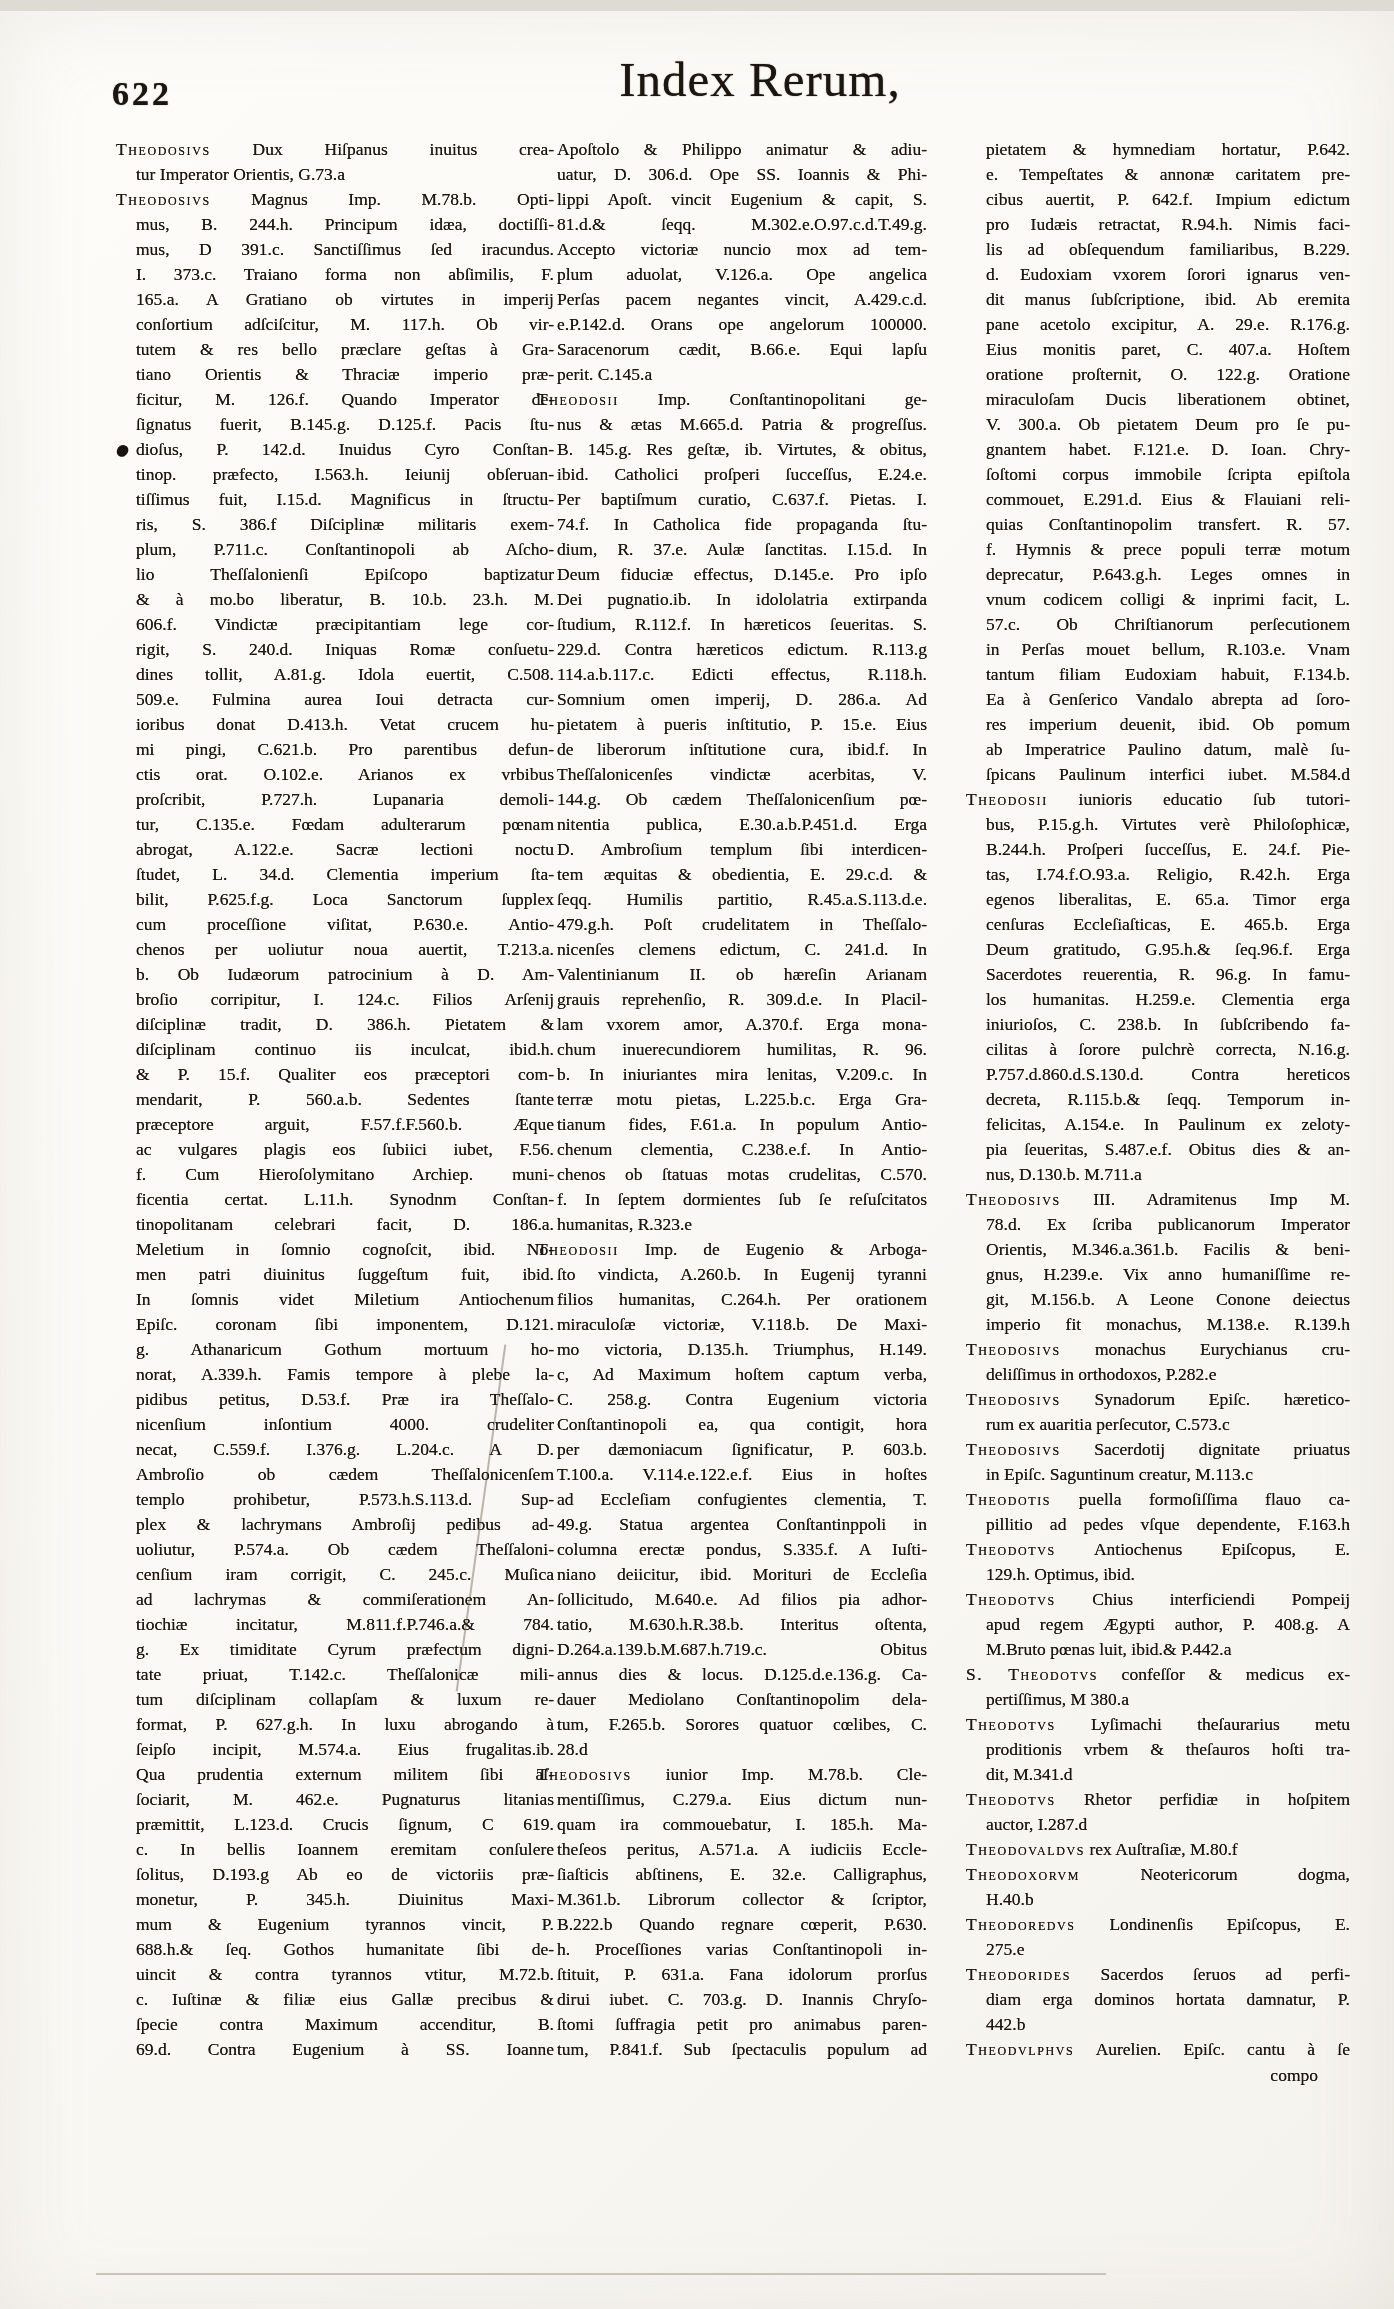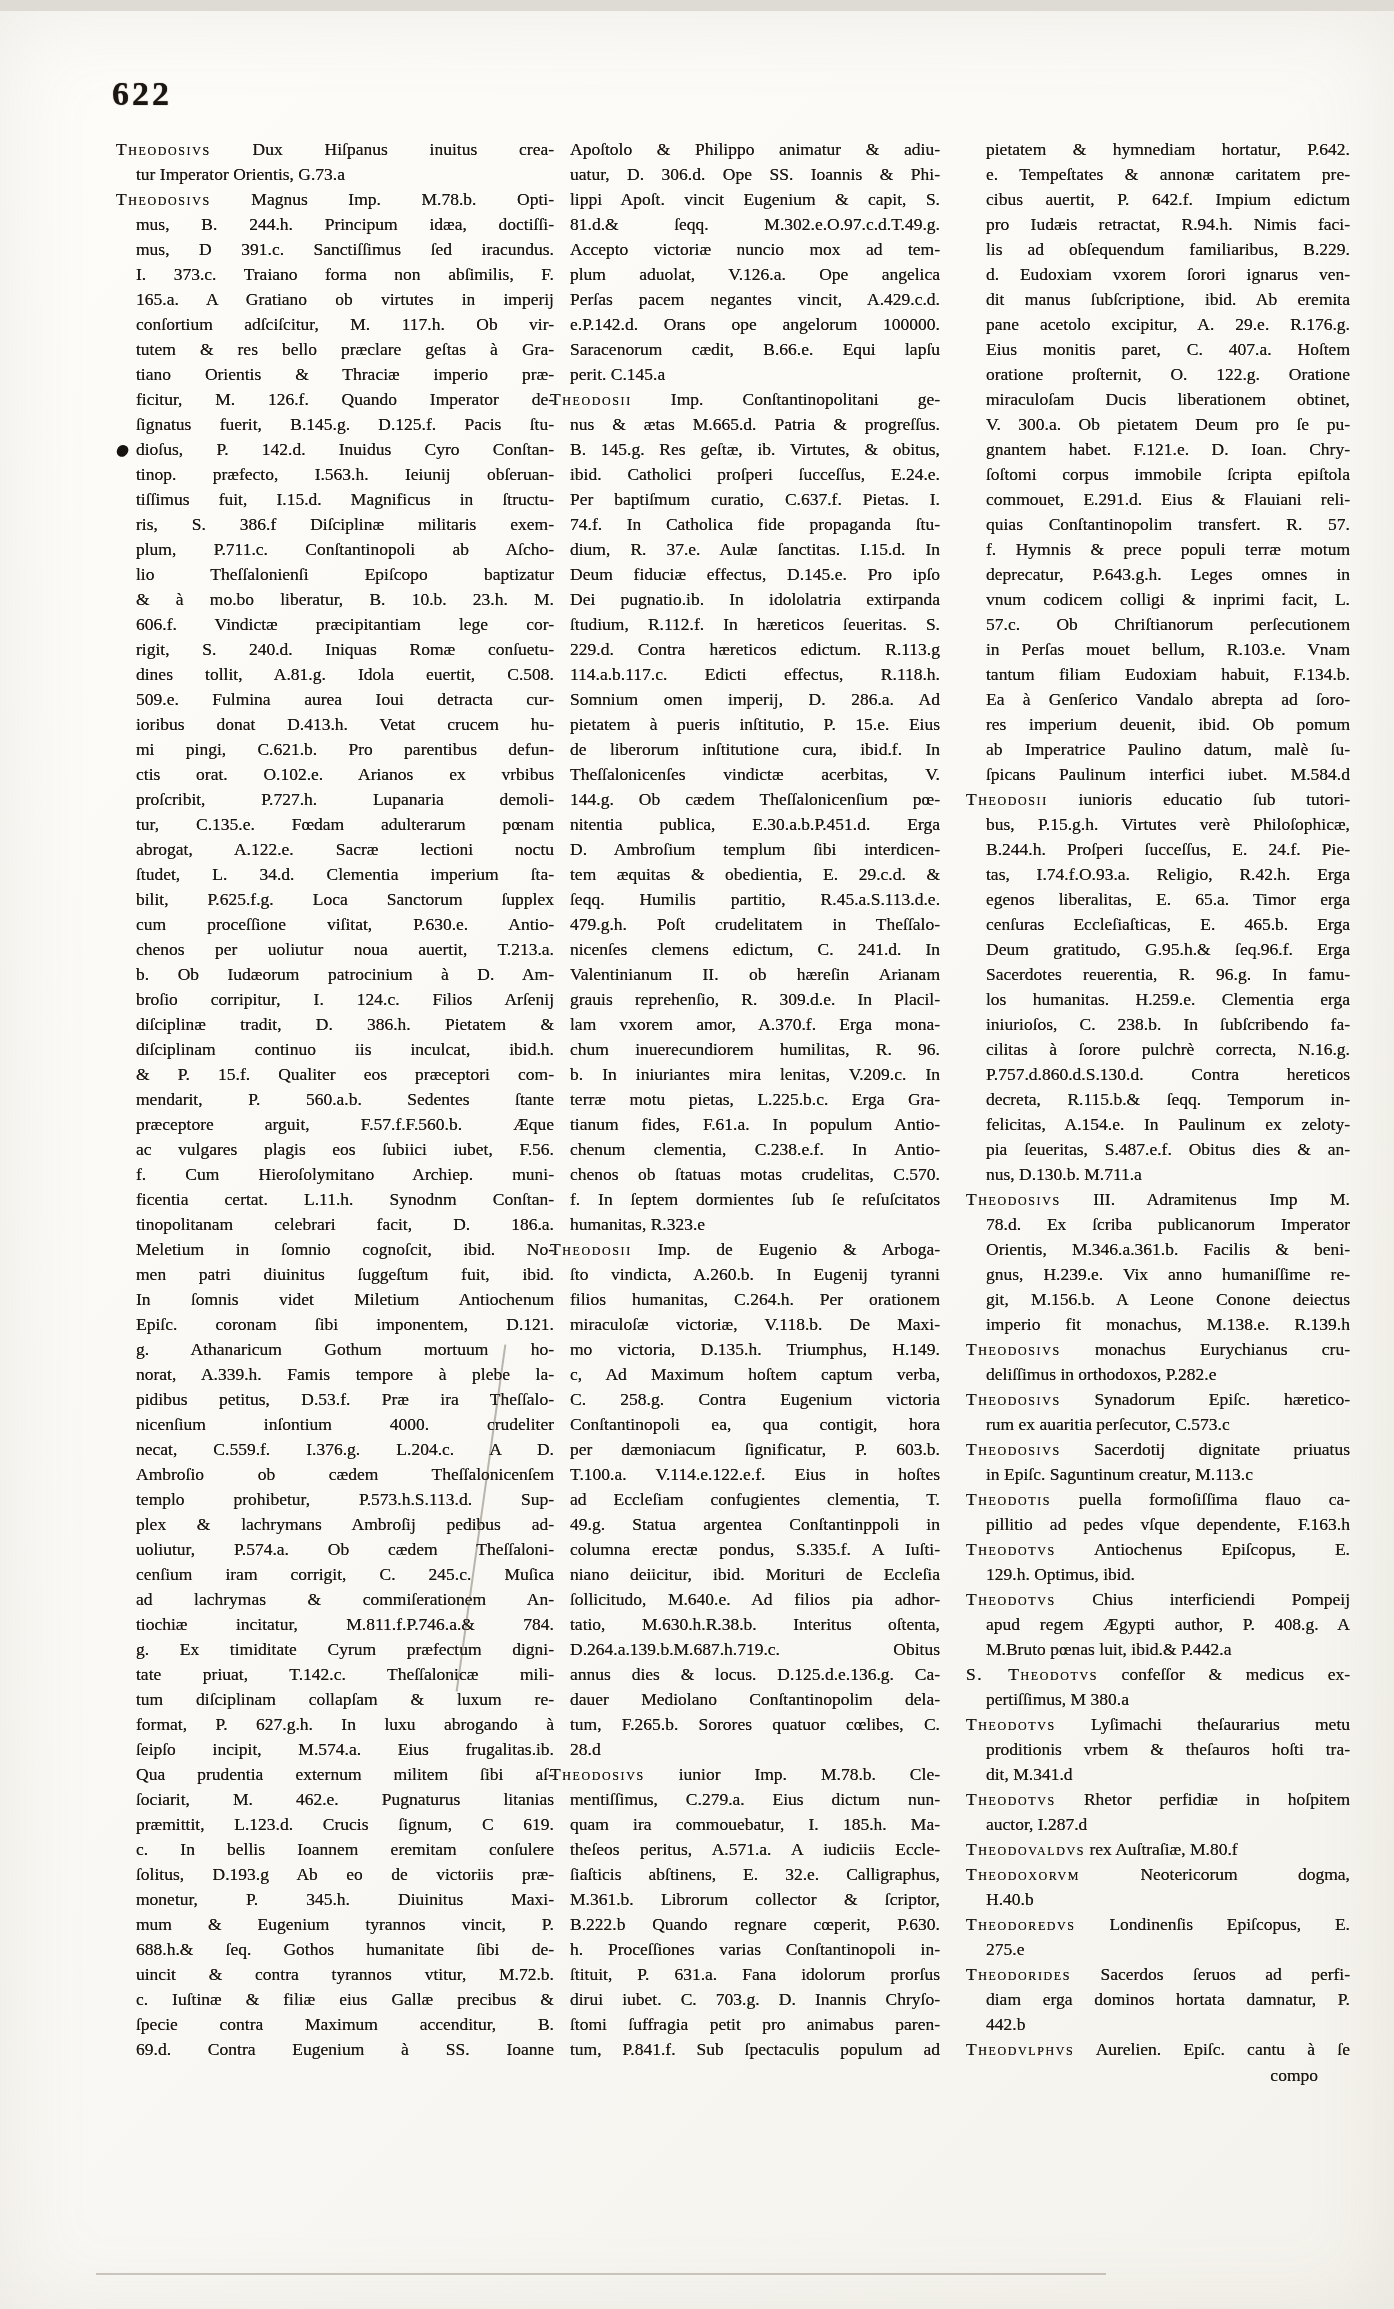--- a/index.html
+++ b/index.html
@@ -15,21 +15,21 @@
     font-size:34px;font-weight:bold;letter-spacing:3px;
     text-shadow:0 0 1px rgba(25,18,10,.8);
   }
   .running-title{
     position:absolute;top:40px;left:545px;width:430px;text-align:center;
     font-size:49px;letter-spacing:1px;
     text-shadow:0 0 1px rgba(25,18,10,.85);
   }
   .col{position:absolute;top:126px;}
   #col-1{left:116px;width:438px;}
-  #col-2{left:550px;width:390px;}
+  #col-2{left:537px;width:390px;}
   #col-3{left:966px;width:384px;}
   .line{
     position:relative;height:25px;line-height:25px;
     font-size:17.5px;white-space:nowrap;
     text-align:justify;text-align-last:justify;
     padding-left:20px;
     text-shadow:0 0 .5px rgba(28,20,12,.8);
   }
   .line.head{padding-left:0;}
   .line.end{text-align-last:left;}
@@ -50,20 +50,21 @@
   .bottom-rule{
     position:absolute;left:96px;top:2262px;width:1010px;height:2px;
     background:rgba(125,118,104,.38);
   }
 </style>
 </head>
 <body>
 
 <div class="sheet">
   <div class="page-number">622</div>
+  <div class="running-title">Index Rerum,</div>
 
   <div class="col" id="col-1">
       <div class="line head"><span class="hw">Theodosivs</span> Dux Hiſpanus inuitus crea-</div>
       <div class="line end">tur Imperator Orientis, G.73.a</div>
       <div class="line head"><span class="hw">Theodosivs</span> Magnus Imp. M.78.b. Opti-</div>
       <div class="line">mus, B. 244.h. Principum idæa, doctiſſi-</div>
       <div class="line">mus, D 391.c. Sanctiſſimus ſed iracundus.</div>
       <div class="line">I. 373.c. Traiano forma non abſimilis, F.</div>
       <div class="line">165.a. A Gratiano ob virtutes in imperij</div>
       <div class="line">conſortium adſciſcitur, M. 117.h. Ob vir-</div>

